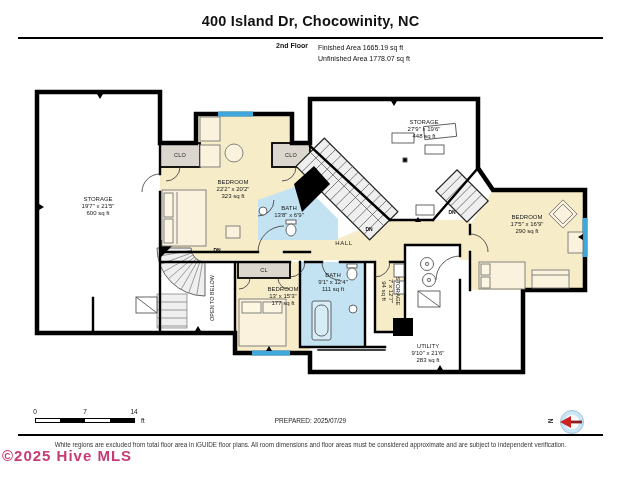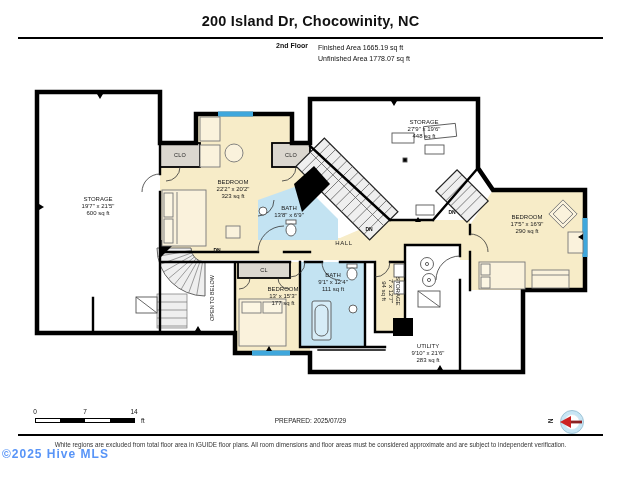--- a/index.html
+++ b/index.html
@@ -16,29 +16,29 @@
   .rl span{display:block;}
   .rot90{transform:translate(-50%,-50%) rotate(90deg);}
   .rotm90{transform:translate(-50%,-50%) rotate(-90deg);}
   .clo{font-size:5.5px;letter-spacing:.3px;}
   .dn{font-size:5px;font-weight:bold;transform:translate(-50%,-50%);white-space:nowrap;}
   .hall-lab{font-size:6px;letter-spacing:.6px;}
   .scalenum{font-size:6.5px;transform:translate(-50%,0);}
   .scaleunit{font-size:6.5px;}
   .prepared{top:417px;left:0;width:100%;text-align:center;font-size:6.5px;color:#222;}
   .disclaimer{top:441px;left:0;width:100%;text-align:center;font-size:6.3px;color:#333;}
-  .watermark{top:447px;left:2px;font-size:12px;font-weight:bold;color:#3b82f6;letter-spacing:1px;opacity:.85;}
+  .watermark{top:447px;left:2px;font-size:15px;font-weight:bold;color:#be185d;letter-spacing:1px;opacity:.85;}
   .compass-n{font-size:6.5px;font-weight:bold;transform:translate(-50%,-50%) rotate(-90deg);}
 </style>
 </head>
 <body>
 
 <div class="page">
 
-  <div class="abs title">200 Island Dr, Chocowinity, NC</div>
+  <div class="abs title">400 Island Dr, Chocowinity, NC</div>
   <div class="abs hrule" style="top:37px"></div>
   <div class="abs floorlab">2nd Floor</div>
   <div class="abs areas">
     <span>Finished Area 1665.19 sq ft</span>
     <span>Unfinished Area 1778.07 sq ft</span>
   </div>
 
   <svg class="abs" style="left:0;top:0" width="621" height="480" viewBox="0 0 621 480">
 
     <g>

